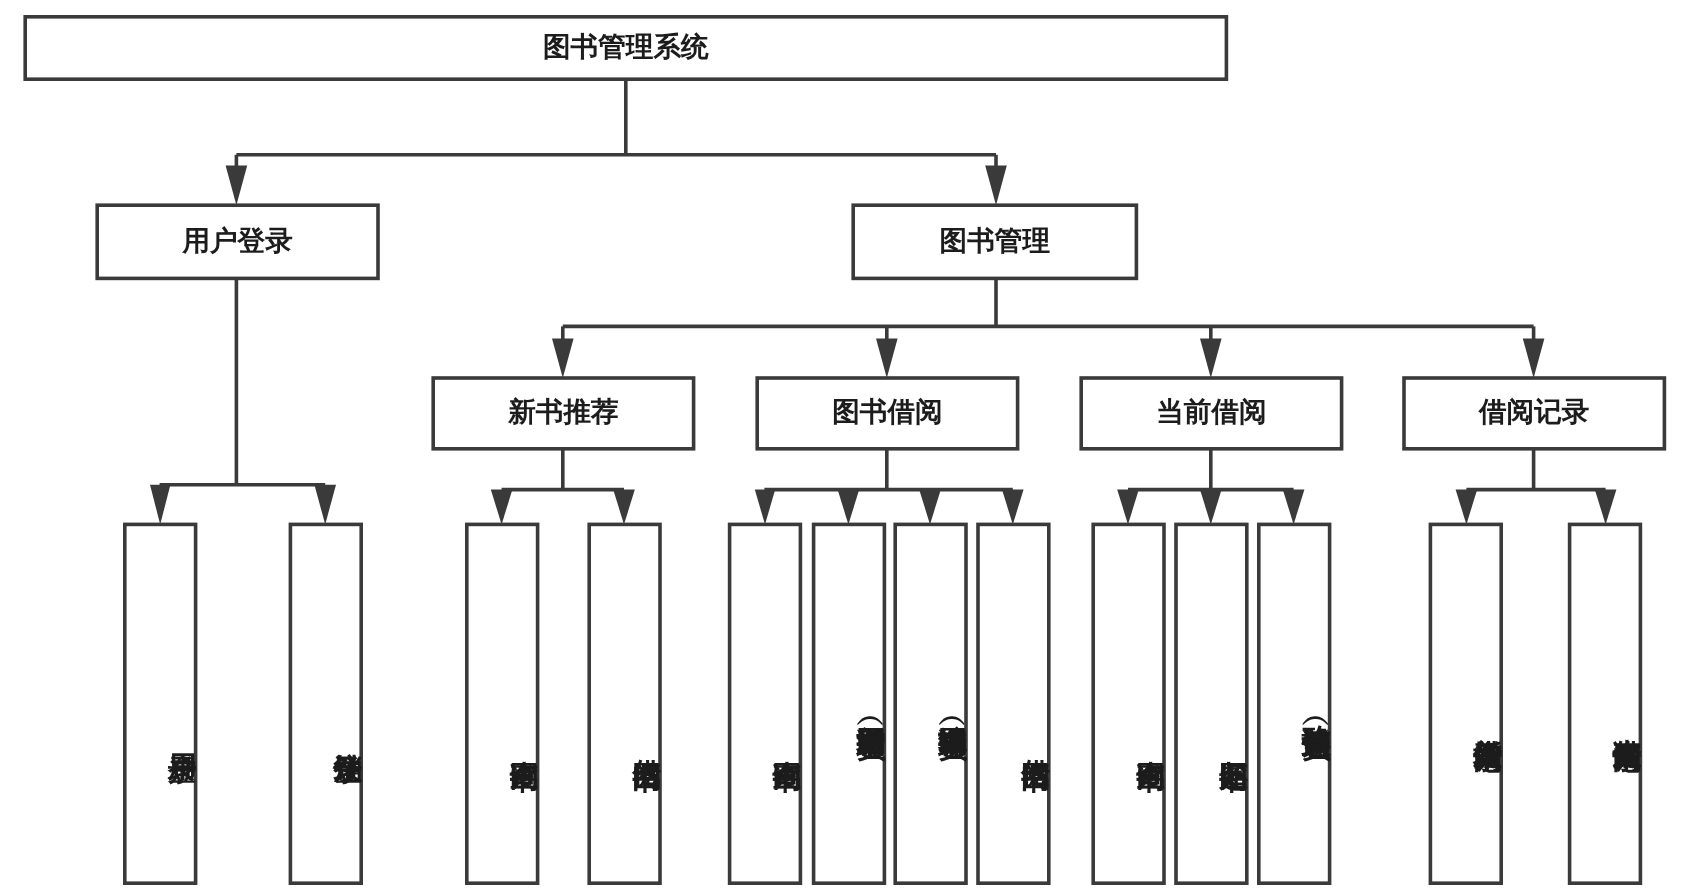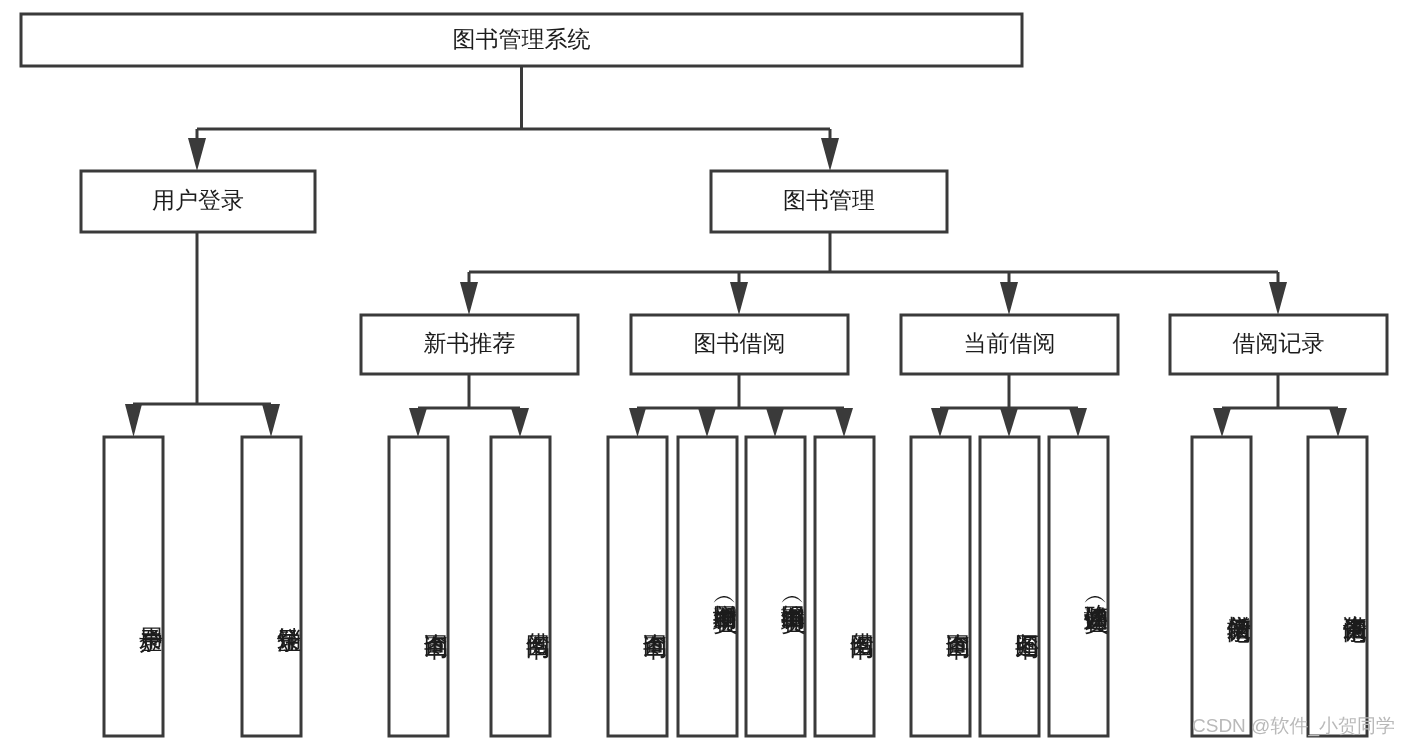--- a/index.html
+++ b/index.html
@@ -12,20 +12,21 @@
     height: 747px;
     font-family: "Liberation Sans", "DejaVu Sans", sans-serif;
     overflow: hidden;
     position: relative;
   }
   #diagram-root {
     position: relative;
     width: 1405px;
     height: 747px;
     background: #ffffff;
+    font-weight: bold;
   }
   svg.flow {
     position: absolute;
     top: 0;
     left: 0;
     width: 1405px;
     height: 747px;
   }
   .node-box {
     fill: #ffffff;
@@ -239,15 +240,14 @@
   <div class="vert-label" style="left:746px; top:443px; width:59px; height:292px;">编辑图书（管理员）</div>
   <div class="vert-label" style="left:815px; top:500px; width:59px; height:232px;">借阅图书</div>
 
   <div class="vert-label" style="left:911px; top:500px; width:59px; height:232px;">查询图书</div>
   <div class="vert-label" style="left:980px; top:500px; width:59px; height:232px;">归还图书</div>
   <div class="vert-label" style="left:1049px; top:443px; width:59px; height:292px;">确认归还（管理员）</div>
 
   <div class="vert-label" style="left:1192px; top:463px; width:59px; height:272px;">新增借阅记录</div>
   <div class="vert-label" style="left:1308px; top:463px; width:59px; height:272px;">查询借阅记录</div>
 
-  <div class="watermark">CSDN @软件_小贺同学</div>
 
 </div>
 
 </body></html>

